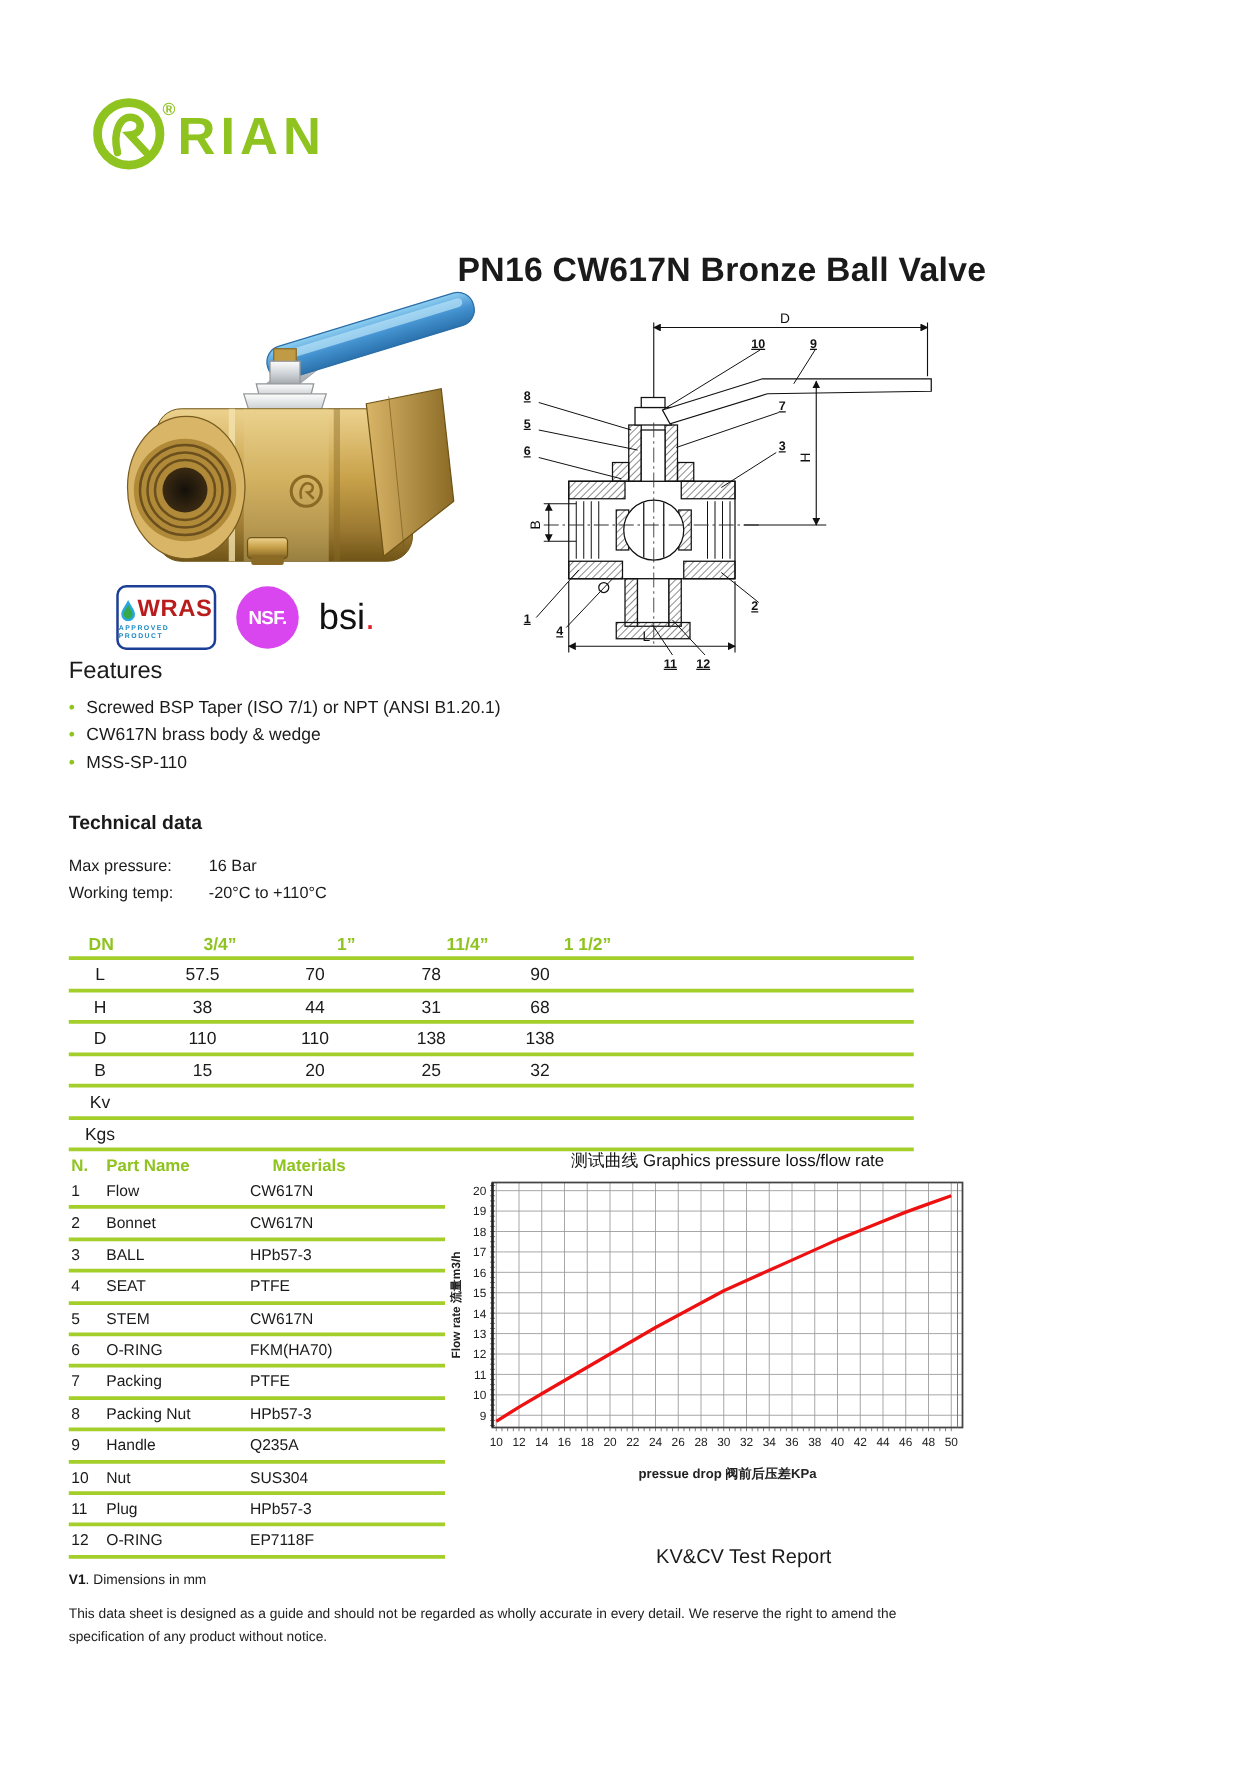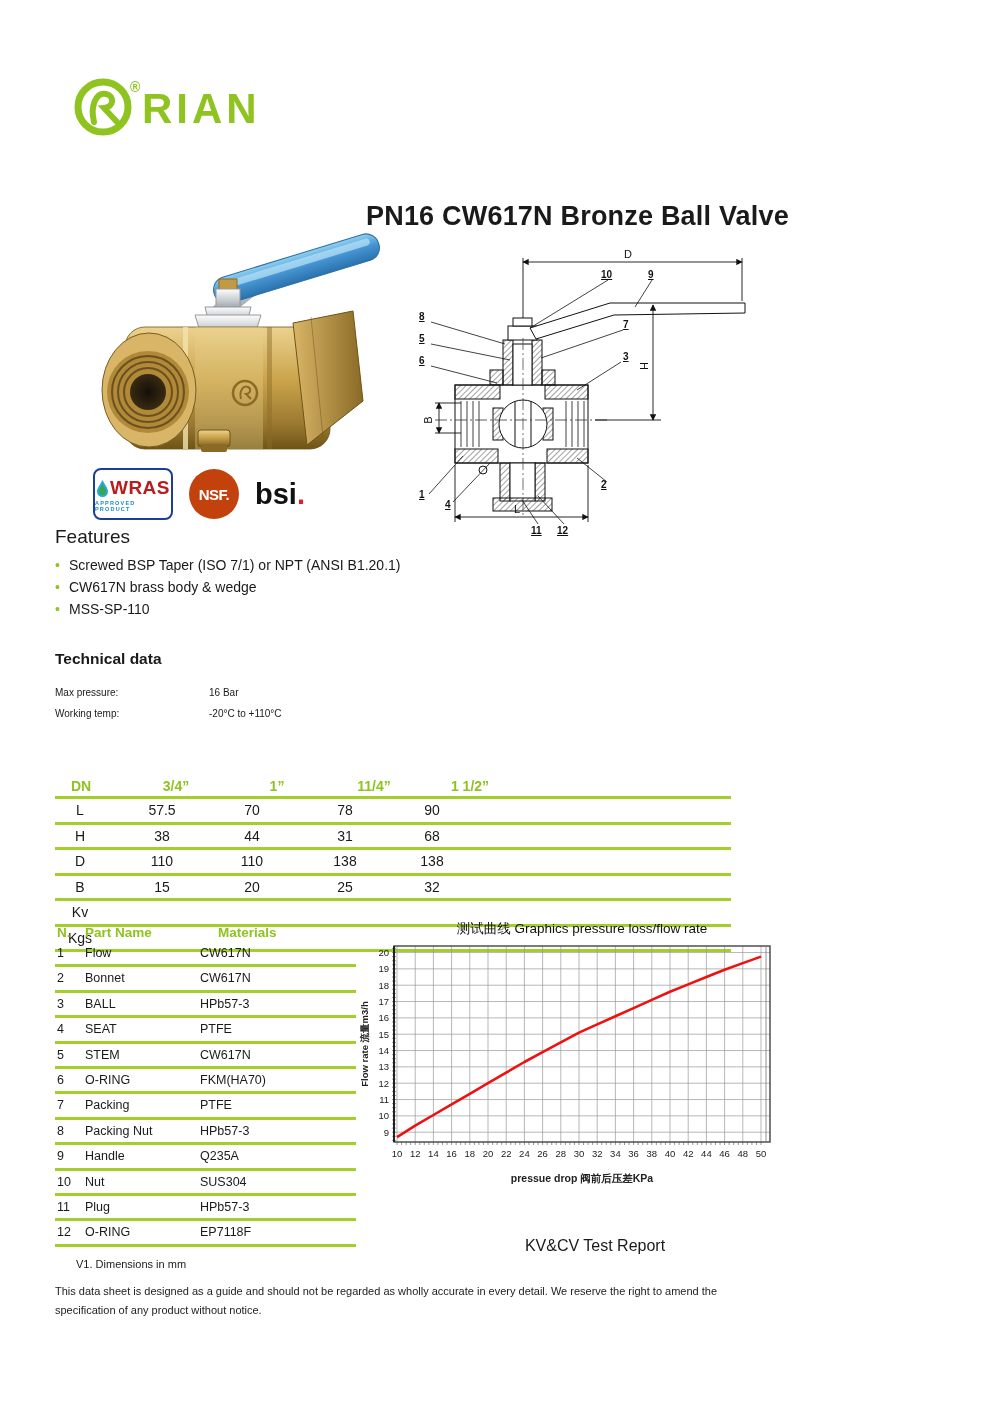--- a/index.html
+++ b/index.html
@@ -17,57 +17,57 @@
   .model{left:560px;top:146px;width:240px;text-align:right;font-size:41px;font-weight:bold;letter-spacing:1px;}
   .title{left:366px;top:201px;font-size:27px;font-weight:bold;white-space:nowrap;letter-spacing:0.2px;}
 
   
   .certs{left:93px;top:463px;width:260px;height:62px;display:flex;align-items:center;gap:16px;}
   .wras{width:76px;height:48px;border:2px solid #1b3f94;border-radius:8px;display:flex;flex-direction:column;
         align-items:center;justify-content:center;background:#fff;}
   .wras-top{display:flex;align-items:center;gap:1px;}
   .wras-name{font-size:19px;font-weight:bold;color:#b91c1c;letter-spacing:0.5px;}
   .wras-sub{font-size:5.5px;font-weight:bold;color:#1b8ac4;letter-spacing:1.2px;margin-top:1px;}
-  .nsf{width:50px;height:50px;border-radius:50%;background:#c2410c;display:flex;align-items:center;justify-content:center;
+  .nsf{width:50px;height:50px;border-radius:50%;background:#d946ef;display:flex;align-items:center;justify-content:center;
        color:#fff;font-weight:bold;font-size:15px;letter-spacing:-0.5px;}
-  .bsi{font-size:29px;font-weight:bold;color:#111;letter-spacing:0px;}
+  .bsi{font-size:29px;font-weight:normal;color:#111;letter-spacing:0px;}
   .bsi .dot{color:#e01e26;}
 
   
   .features{left:55px;top:526px;}
   .features-h{font-size:19px;margin:0 0 6px 0;font-weight:normal;}
   .feat-item{font-size:14px;line-height:22px;position:relative;padding-left:14px;}
   .feat-item::before{content:"•";color:var(--green-text);position:absolute;left:0;}
   .tech{left:55px;top:650px;}
   .tech-h{font-size:15.5px;font-weight:bold;margin:0 0 14px 0;}
-  .tech-row{font-size:10px;line-height:21px;display:flex;gap:42px;}
+  .tech-row{font-size:13px;line-height:21px;display:flex;}
   .tech-row .lab{width:112px;}
 
   
   .dimtable{left:55px;top:746px;width:676px;font-size:14px;}
   .dimrow{position:relative;height:22.5px;border-bottom:3px solid var(--green);}
   .dimrow span{position:absolute;top:3px;transform:translateX(-50%);white-space:nowrap;}
-  .dimhead{height:19px;color:var(--green-text);font-weight:bold;margin-top:31px;}
+  .dimhead{height:19px;color:var(--green-text);font-weight:bold;}
   .dimhead span{top:1px;}
 
   
   .partstable{left:55px;top:921px;width:301px;font-size:12.5px;}
   .prow{position:relative;height:22.4px;border-bottom:3px solid var(--green);}
   .prow span{position:absolute;top:4px;white-space:nowrap;}
   .phead{height:21px;border-bottom:none;color:var(--green-text);font-weight:bold;font-size:13.5px;}
   .pn{left:2px;} .pname{left:30px;} .pmat{left:145px;}
   .phead .pmat{left:163px;}
 
   
   .chart{left:358px;top:920px;width:432px;height:270px;}
   .report{left:440px;top:1237px;width:310px;text-align:center;font-size:16px;}
 
   
   .vnote{left:55px;top:1258px;font-size:11px;}
-  .vnote b{font-weight:normal;margin-left:21px;}
+  .vnote b{font-weight:bold;}
   .disclaimer{left:55px;top:1282px;width:724px;font-size:11px;line-height:1.75;color:#222;}
 
   svg text{font-family:"Liberation Sans",sans-serif;}
 </style>
 </head>
 <body>
 
 <div class="page">
 
   <div class="abs logo">

